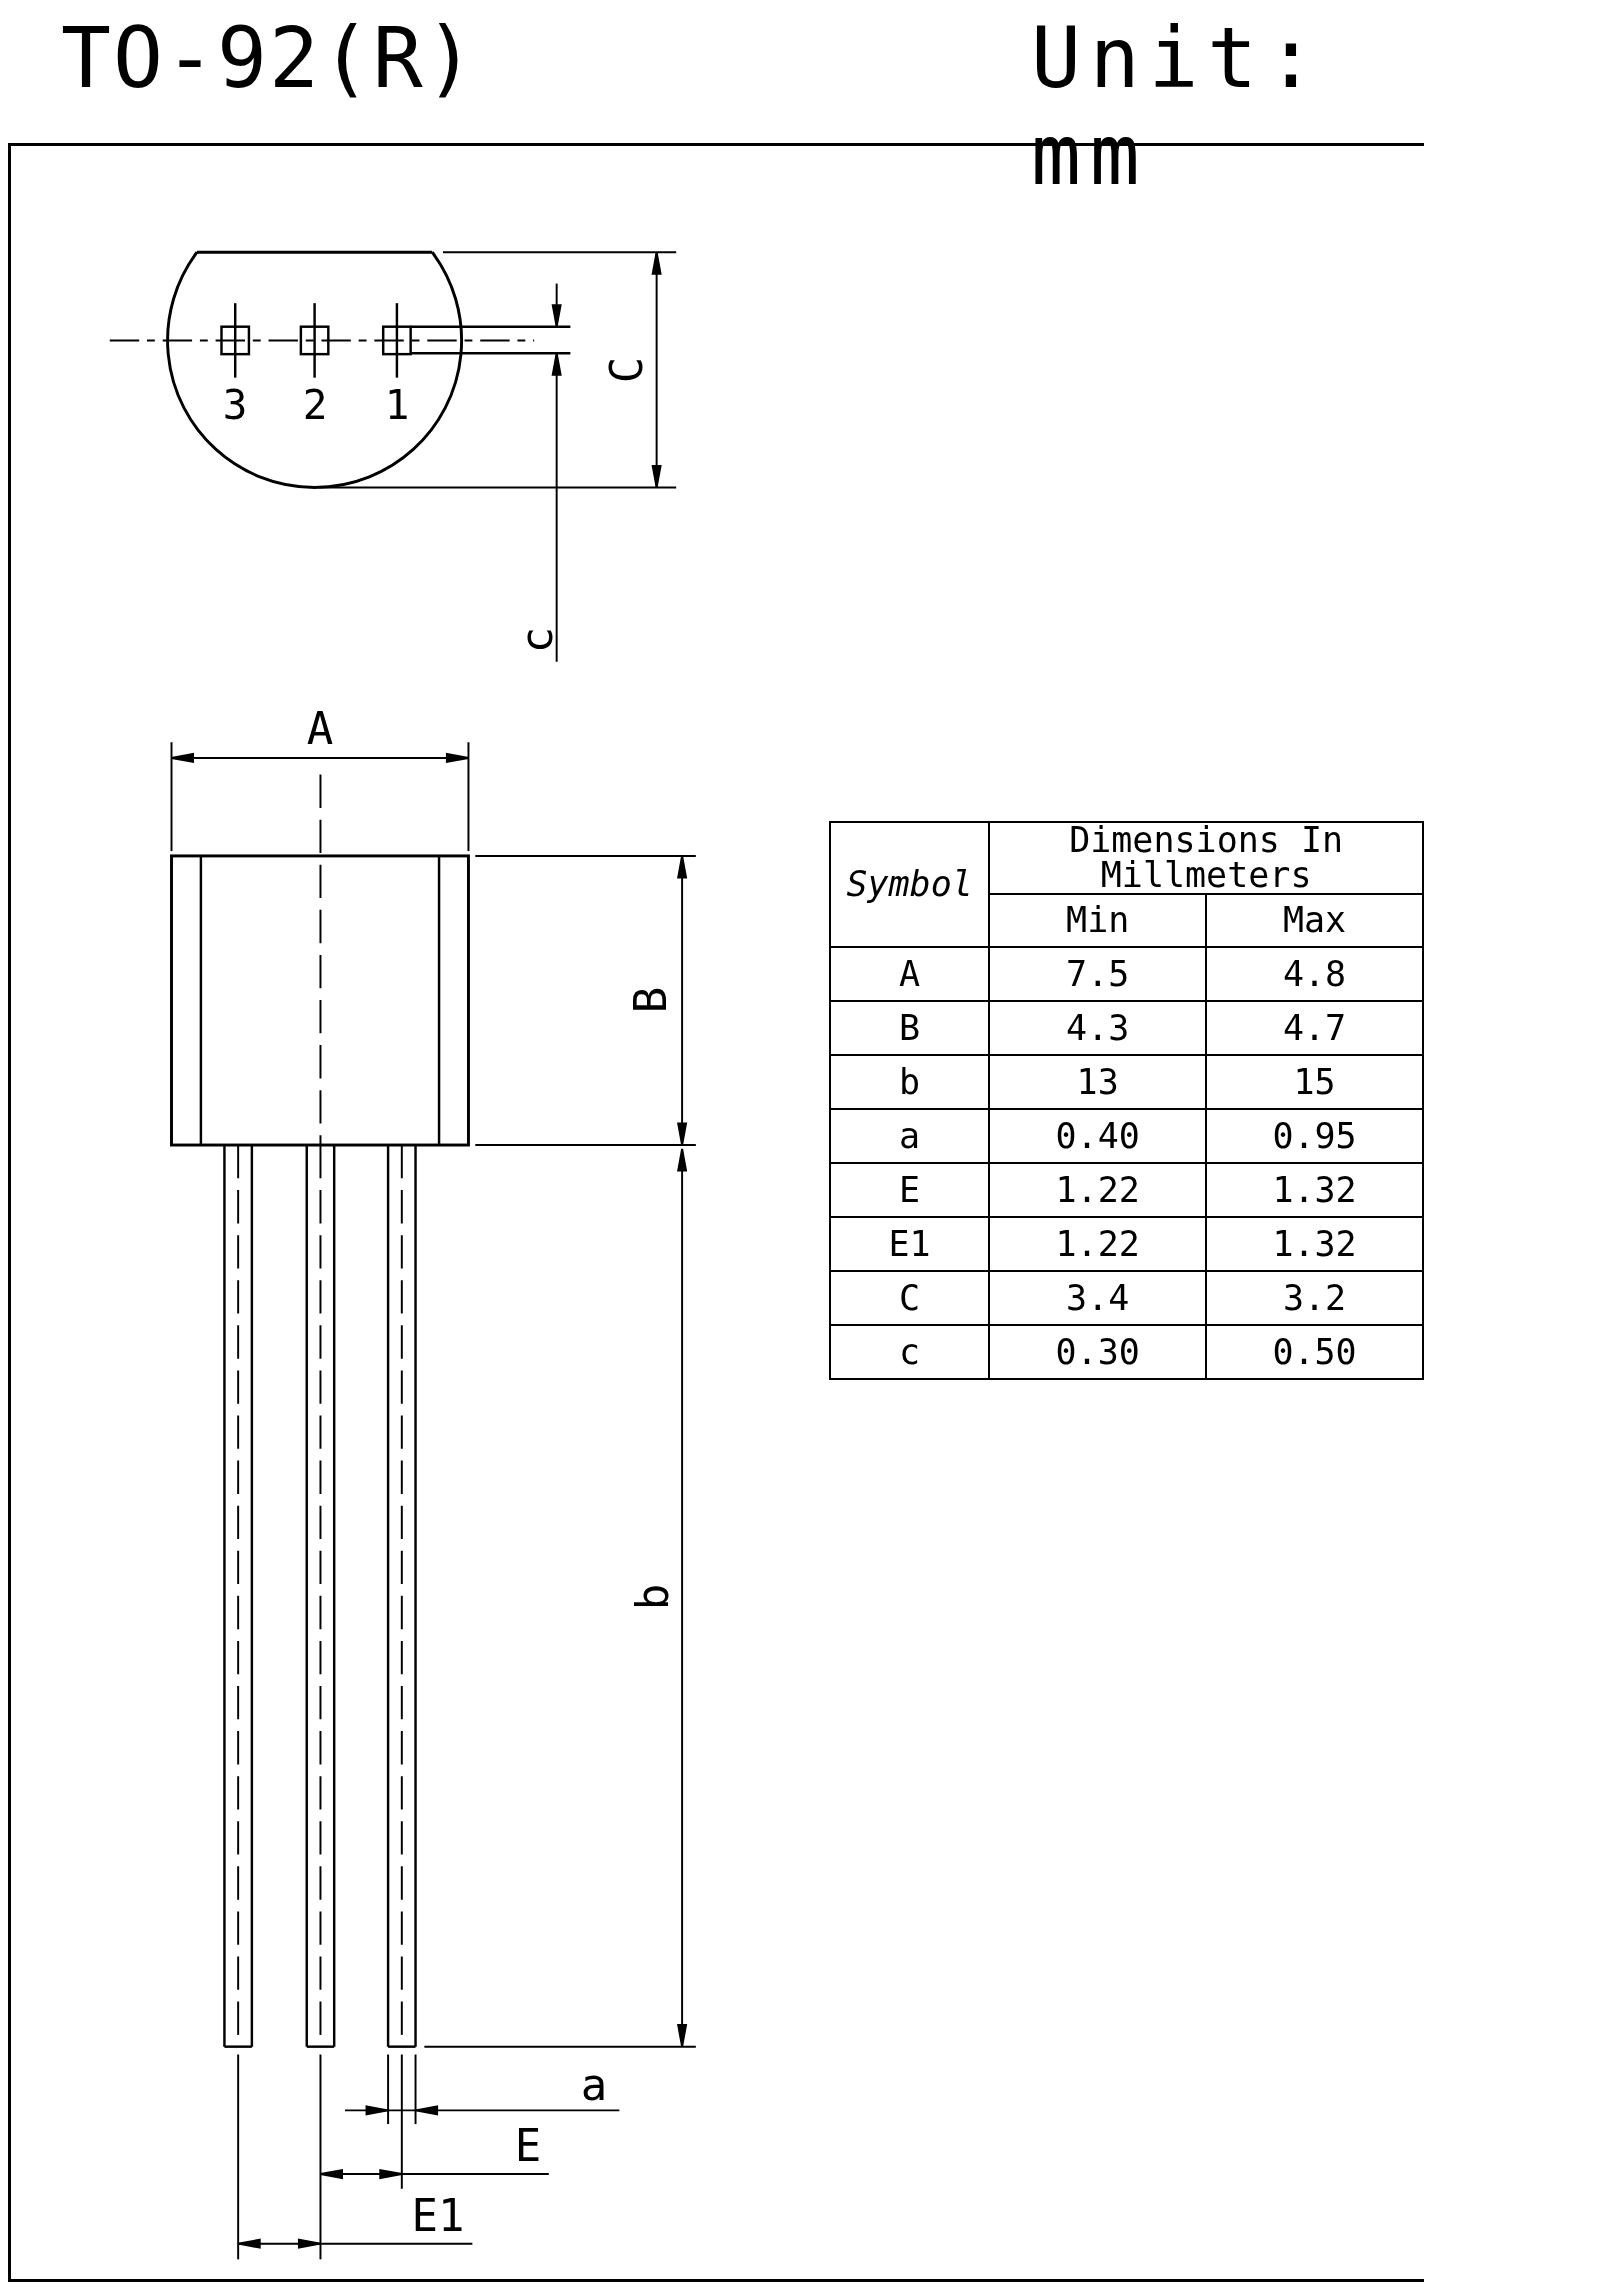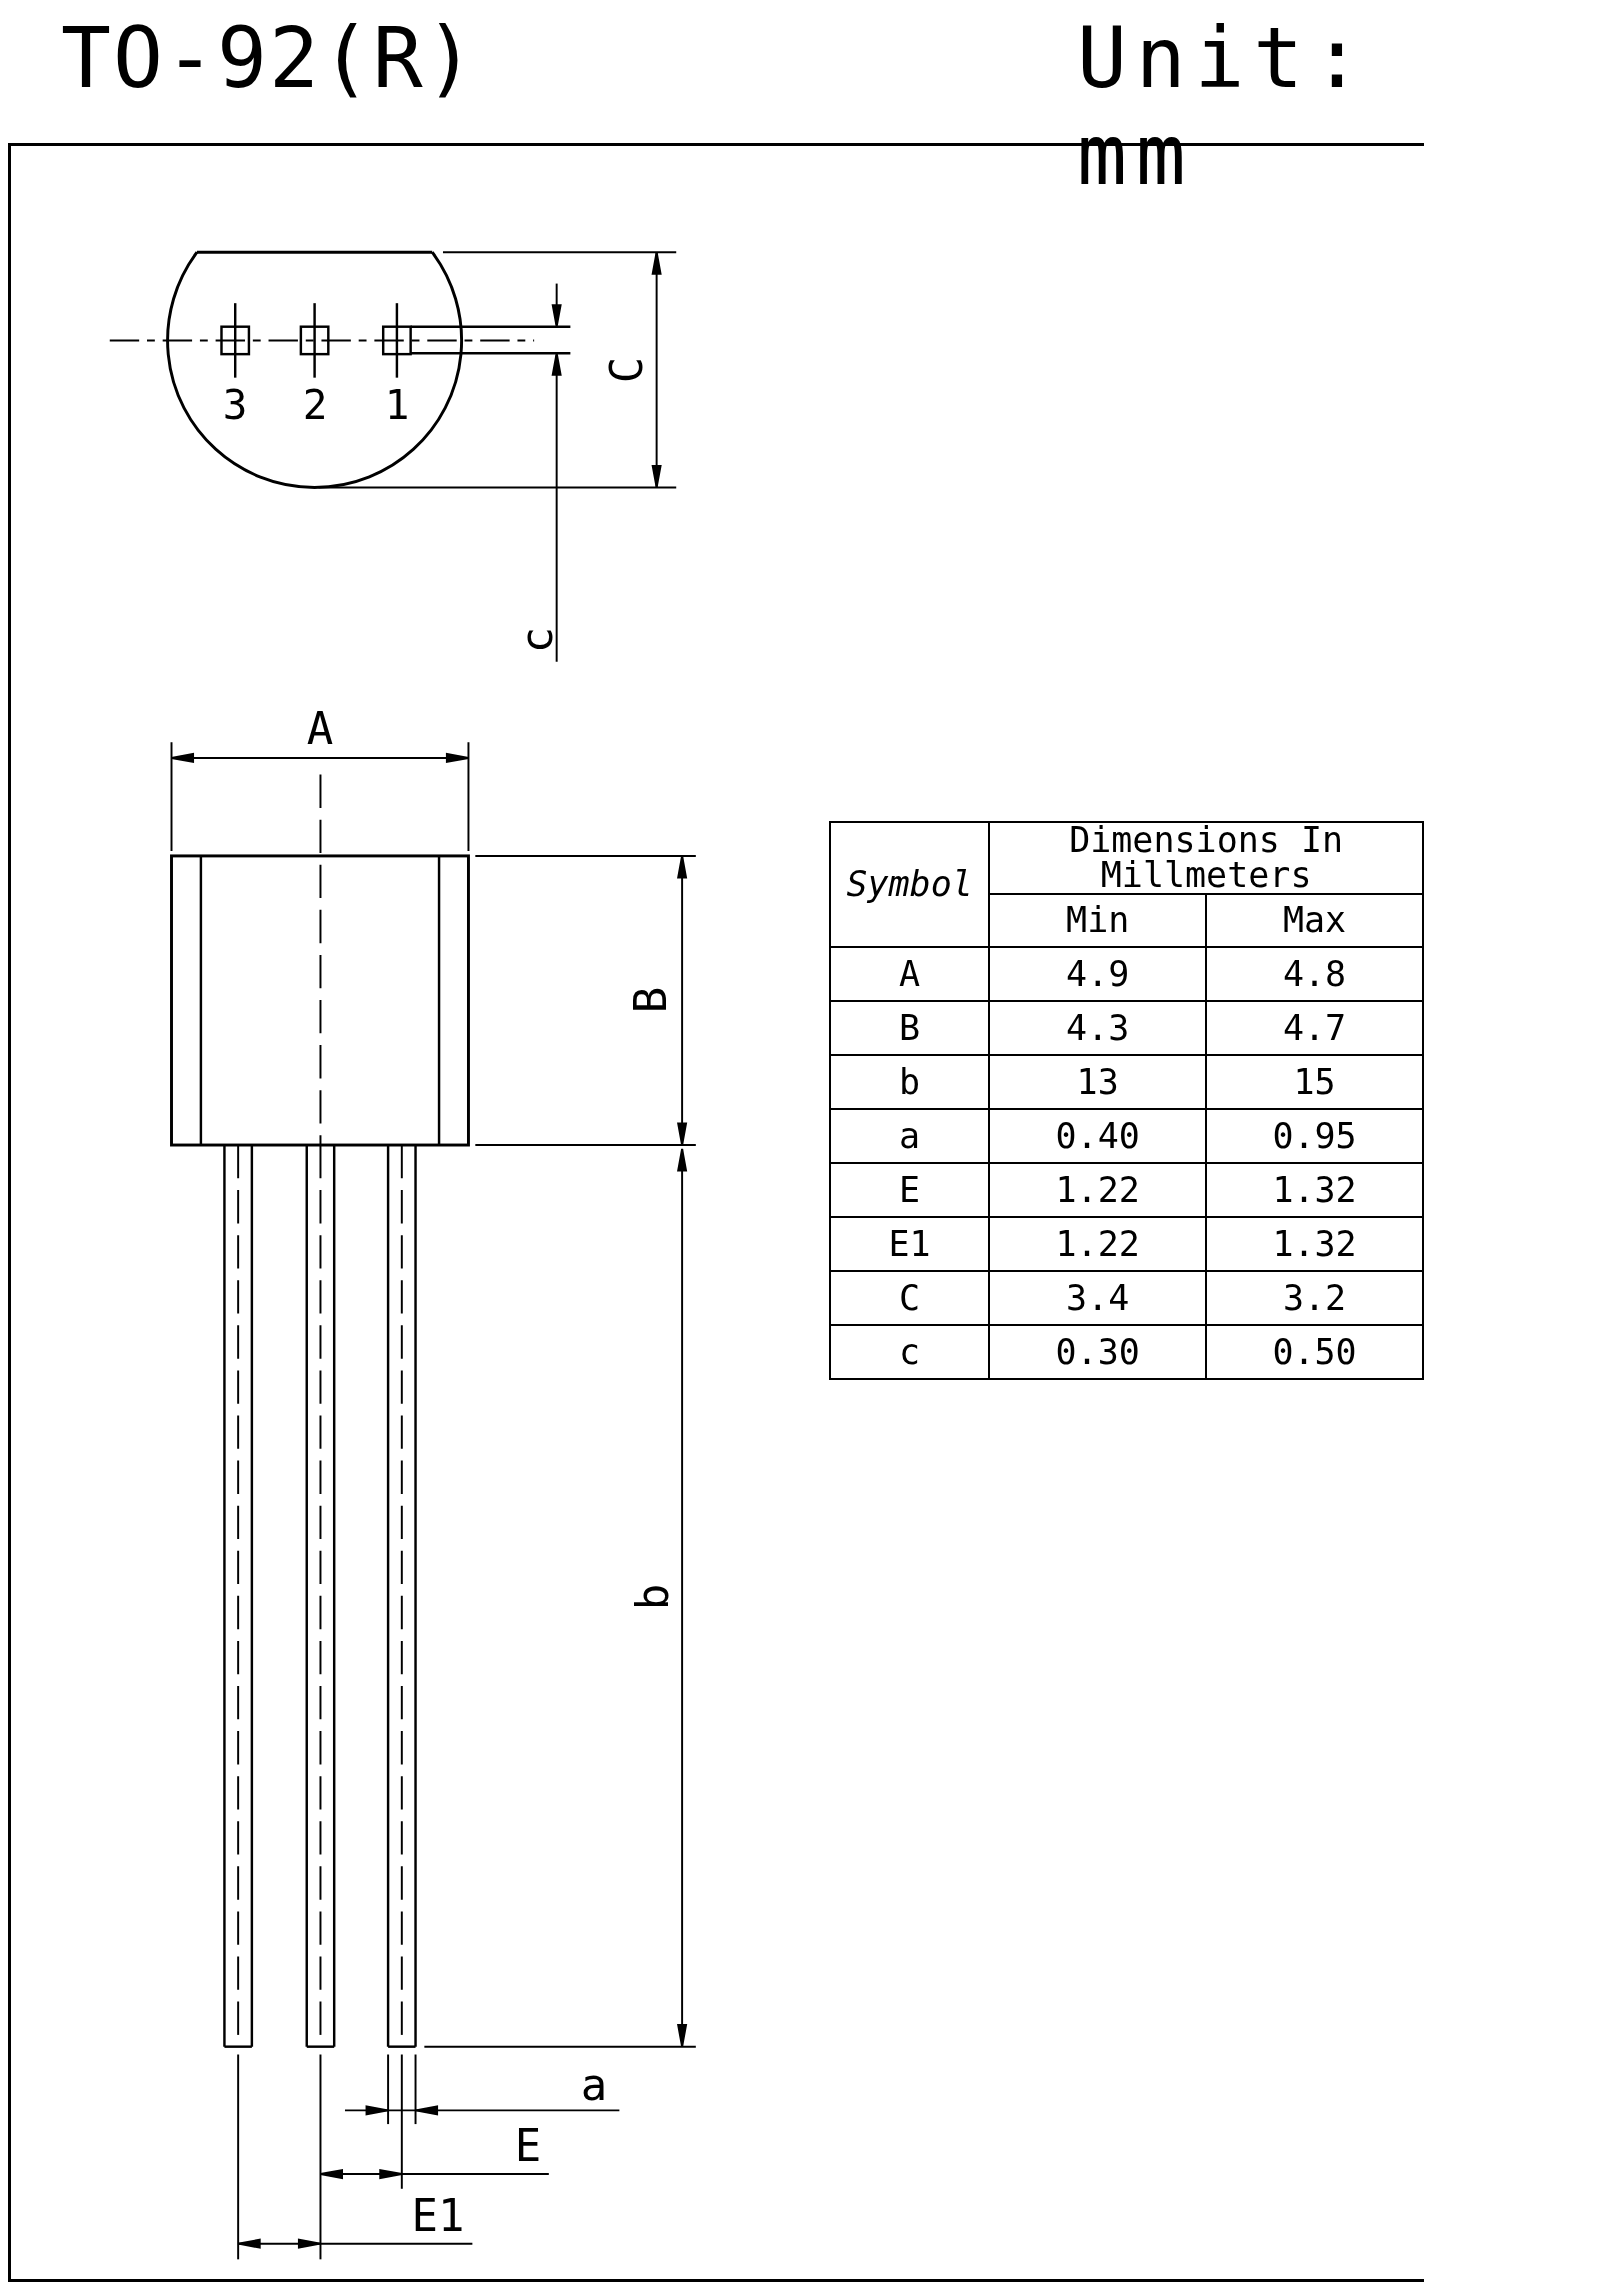--- a/index.html
+++ b/index.html
@@ -5,21 +5,21 @@
   html,body{margin:0;padding:0;background:#ffffff;}
   #page{position:relative;width:1424px;height:2293px;background:#fff;
         font-family:"DejaVu Sans Mono",monospace;color:#000;overflow:hidden;}
   .lbl{position:absolute;transform:translate(-50%,-50%);font-size:44px;
        line-height:1;white-space:pre;color:#000;}
   .lbl.rot{transform:translate(-50%,-50%) rotate(-90deg);}
   #drawing{position:absolute;left:0;top:0;}
   #border-frame{position:absolute;left:7.8px;top:143px;width:1606px;height:2139px;
        border:3.9px solid #000;box-sizing:border-box;}
   #title{position:absolute;left:61px;top:9.8px;font-size:83px;letter-spacing:2px;}
-  #unit{position:absolute;left:1077px;top:9.8px;font-size:83px;letter-spacing:8.8px;
+  #unit{position:absolute;left:1031px;top:9.8px;font-size:83px;letter-spacing:8.8px;
         word-spacing:39px;}
   .pinlbl{position:absolute;transform:translate(-50%,-50%);font-size:41px;line-height:1;}
   
   #dim-table{position:absolute;left:829px;top:821px;border-collapse:collapse;
        table-layout:fixed;}
   #dim-table td{border:2px solid #000;text-align:center;vertical-align:middle;
        font-size:35px;padding:0;line-height:1;}
   #dim-table{border:2.9px solid #000;}
   td.c-sym{width:169px;}
   td.c-min{width:257px;border-radius:10px;}
@@ -165,21 +165,21 @@
         <tr class="h1">
       <td class="c-sym symcell" rowspan="2">Symbol</td>
       <td colspan="2">Dimensions In Millmeters</td>
     </tr>
     <tr class="h2">
       <td class="c-min">Min</td>
       <td class="c-max">Max</td>
     </tr>
     <tr class="dr">
       <td>A</td>
-      <td>4.9</td>
+      <td>7.5</td>
       <td>4.8</td>
     </tr>
     <tr class="dr">
       <td>B</td>
       <td>4.3</td>
       <td>4.7</td>
     </tr>
     <tr class="dr">
       <td>b</td>
       <td>13</td>

